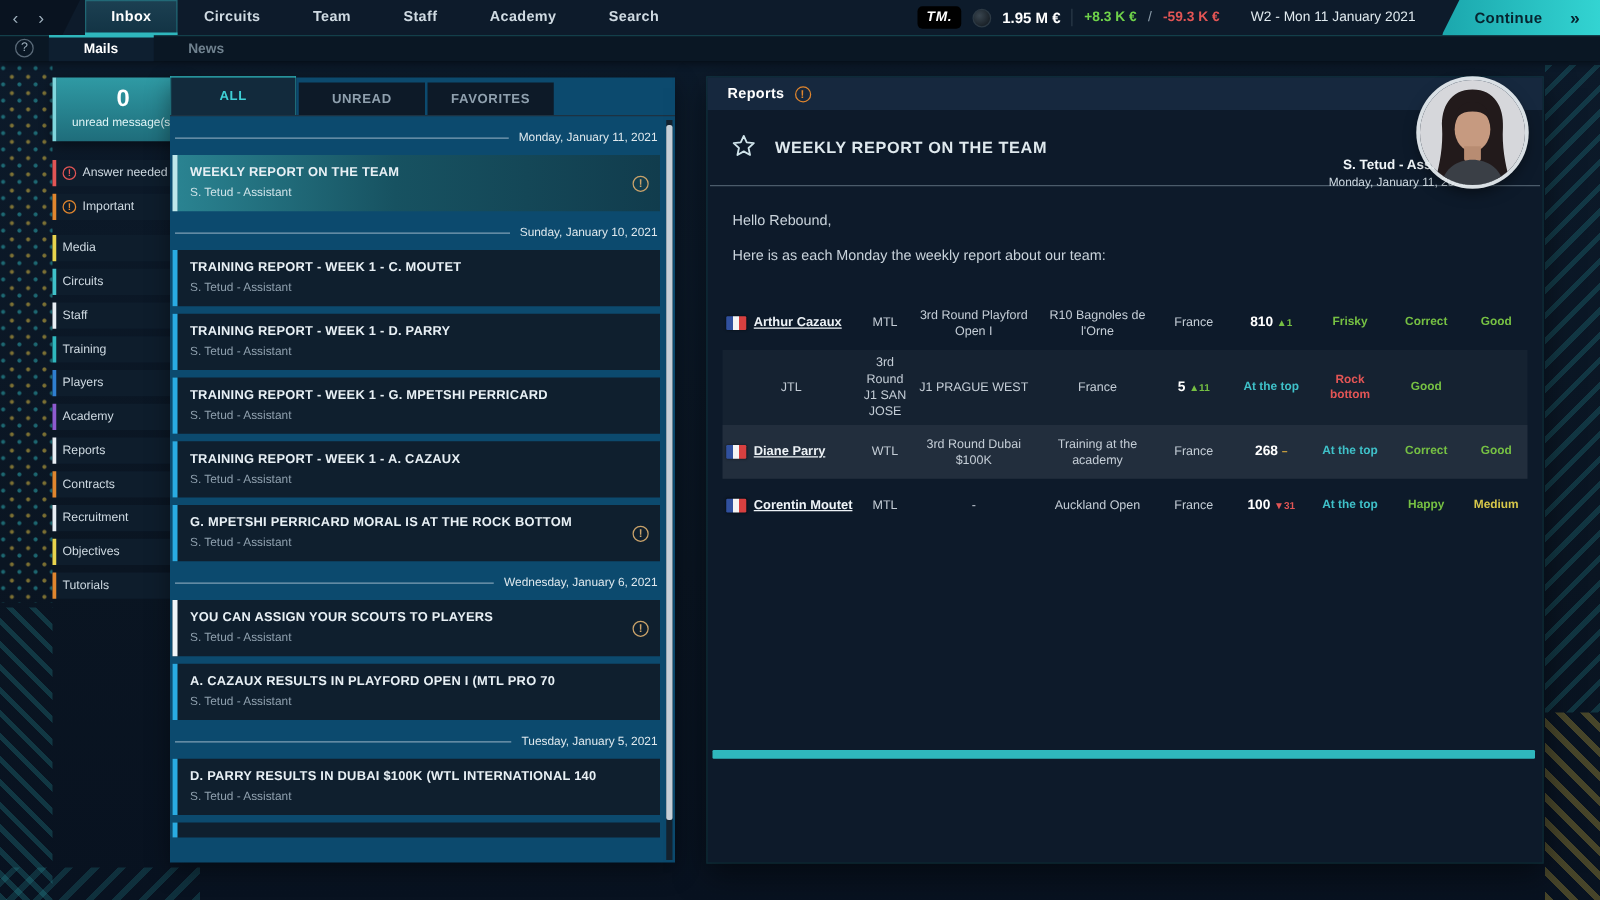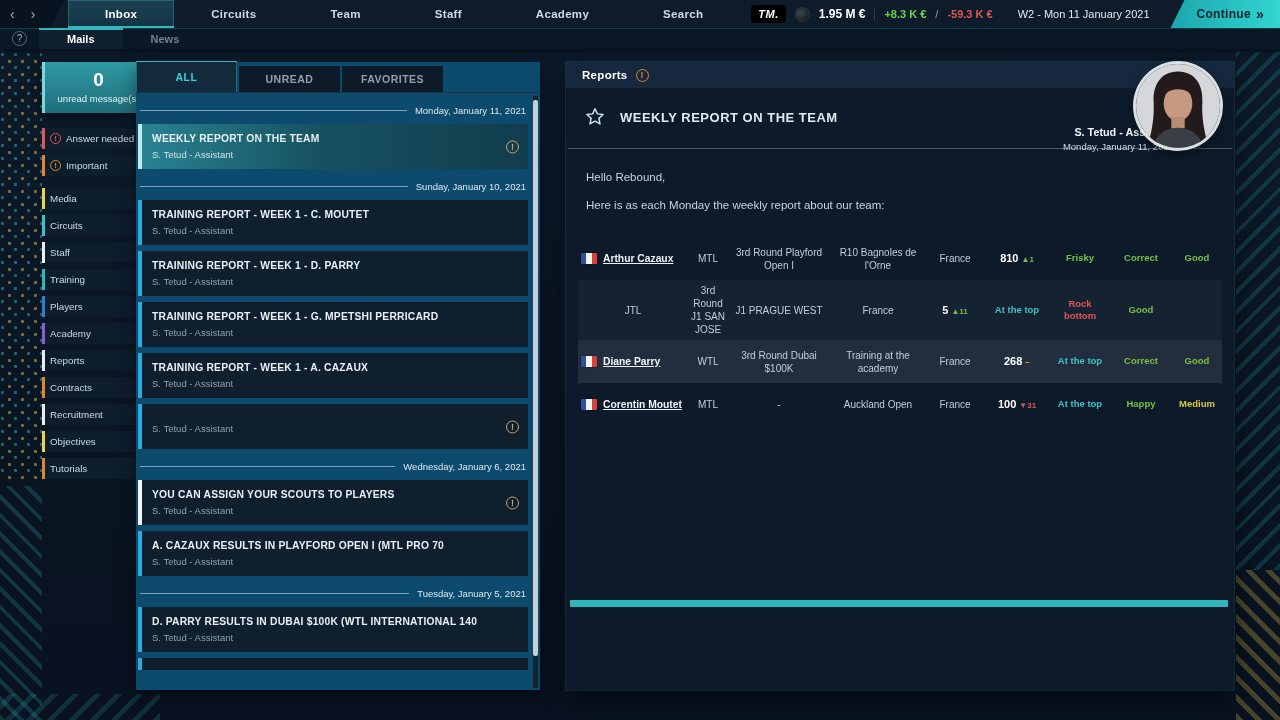--- a/index.html
+++ b/index.html
@@ -18,32 +18,32 @@
   .decor-right{right:0;top:52px;bottom:150px;width:44px;
     background:repeating-linear-gradient(135deg,rgba(47,183,189,.20) 0 4px,transparent 4px 14px)}
   .decor-right-bottom{right:0;bottom:0;width:44px;height:150px;
     background:repeating-linear-gradient(45deg,rgba(216,185,63,.30) 0 5px,transparent 5px 14px)}
 
   
   .topbar{position:absolute;top:0;left:0;width:1280px;height:28px;background:#0d1b2b;display:flex;align-items:stretch;z-index:6;box-shadow:0 1px 0 rgba(47,183,189,.25)}
   .nav-arrows{display:flex;align-items:center;gap:16px;background:#091320;padding:0 14px 0 10px;clip-path:polygon(0 0,100% 0,78% 100%,0 100%);width:64px}
   .nav-arrow{color:#9fb0bd;font-size:14px;line-height:1;cursor:pointer}
   .top-tabs{display:flex;margin-left:4px}
-  .top-tab{padding:0 37px;display:flex;align-items:center;font-size:11.5px;font-weight:bold;color:#cfdae2;letter-spacing:.3px;cursor:pointer}
+  .top-tab{padding:0 21px;display:flex;align-items:center;font-size:11.5px;font-weight:bold;color:#cfdae2;letter-spacing:.3px;cursor:pointer}
   .top-tab.active{background:linear-gradient(180deg,#1c4052,#123344);color:#fff;box-shadow:inset 0 -2px 0 #2fb7bd,inset 0 0 0 1px rgba(47,183,189,.35)}
   .top-right{margin-left:auto;display:flex;align-items:center;gap:9px}
   .tm-logo{background:#000;color:#fff;font-weight:bold;font-style:italic;font-size:11px;padding:3px 7px;border-radius:4px;letter-spacing:.5px}
   .money-icon{width:15px;height:15px;border-radius:50%;background:radial-gradient(circle at 35% 35%,#39454f,#0e141a);border:1px solid #2c3944}
   .balance{font-size:12px;font-weight:bold;color:#fff}
   .vdiv{width:1px;height:14px;background:#2a3a48}
   .gain{font-size:11px;color:#6fd24a;font-weight:bold}
   .slash{color:#8fa0ae;font-size:11px}
   .loss{font-size:11px;color:#e25555;font-weight:bold}
   .topdate{font-size:11px;color:#dfe9ee;margin:0 12px 0 16px}
-  .continue-btn{border:0;height:28px;display:flex;align-items:center;gap:5px;padding:0 16px 0 26px;
+  .continue-btn{border:0;height:28px;display:flex;align-items:center;gap:22px;padding:0 16px 0 26px;
     background:linear-gradient(90deg,#1ba7ad,#33d4d2);color:#06242f;font-weight:bold;font-size:12px;
     font-family:inherit;clip-path:polygon(14px 0,100% 0,100% 100%,0 100%);cursor:pointer;letter-spacing:.3px}
   .continue-btn .chev{font-size:14px}
 
   
   .subbar{position:absolute;top:28px;left:0;width:1280px;height:21px;background:#0a1724;display:flex;align-items:stretch;z-index:5;box-shadow:0 2px 6px rgba(0,0,0,.45)}
   .help{align-self:center;width:15px;height:15px;border:1px solid #5a6a78;border-radius:50%;color:#9fb0bd;font-size:10px;display:flex;align-items:center;justify-content:center;margin:0 12px;cursor:pointer}
   .sub-tab{padding:0 28px;display:flex;align-items:center;font-size:11px;font-weight:bold;color:#70828f;cursor:pointer}
   .sub-tab.active{background:#0e1f30;color:#fff;box-shadow:inset 0 2px 0 #2fb7bd}
 
@@ -243,20 +243,21 @@
         </div>
       </div>
       <div class="mail-item" style="border-left-color: rgb(41, 171, 226);">
         <div class="mail-text">
           <div class="mail-title">TRAINING REPORT - WEEK 1 - A. CAZAUX</div>
           <div class="mail-sender">S. Tetud - Assistant</div>
         </div>
       </div>
       <div class="mail-item" style="border-left-color: rgb(41, 171, 226);">
         <div class="mail-text">
+          <div class="mail-title">G. MPETSHI PERRICARD MORAL IS AT THE ROCK BOTTOM</div>
           <div class="mail-sender">S. Tetud - Assistant</div>
         </div>
         <span class="imp-icon">!</span>
       </div>
       <div class="date-sep">
         <div class="sep-line"></div>
         <span class="sep-date">Wednesday, January 6, 2021</span>
       </div>
       <div class="mail-item" style="border-left-color: rgb(240, 245, 248);">
         <div class="mail-text">

